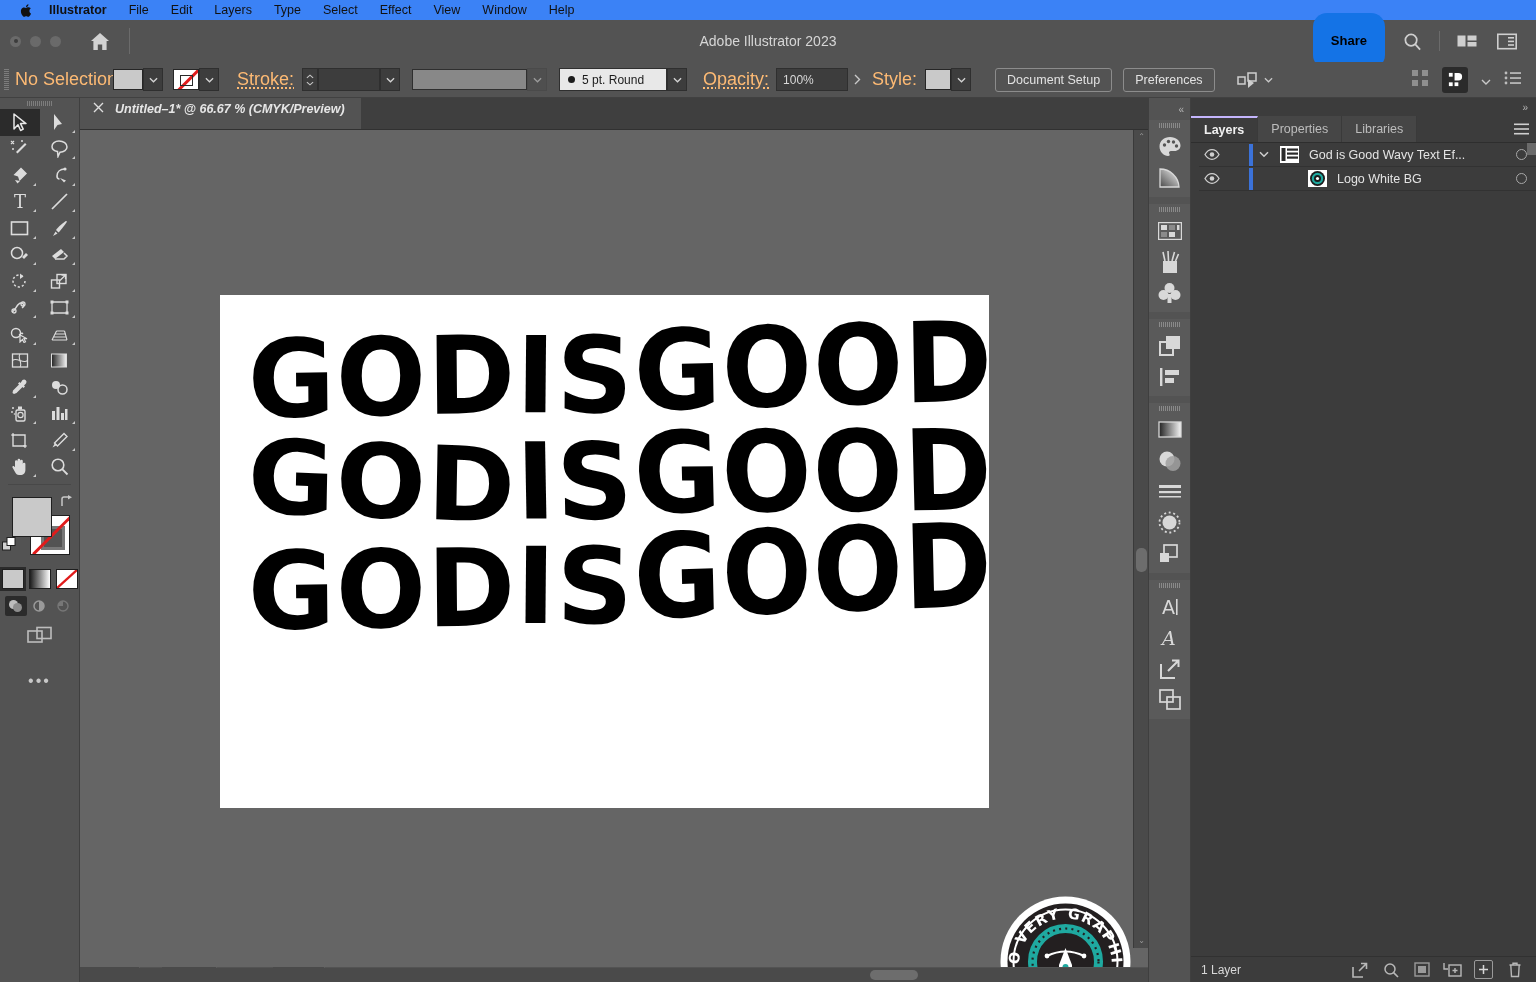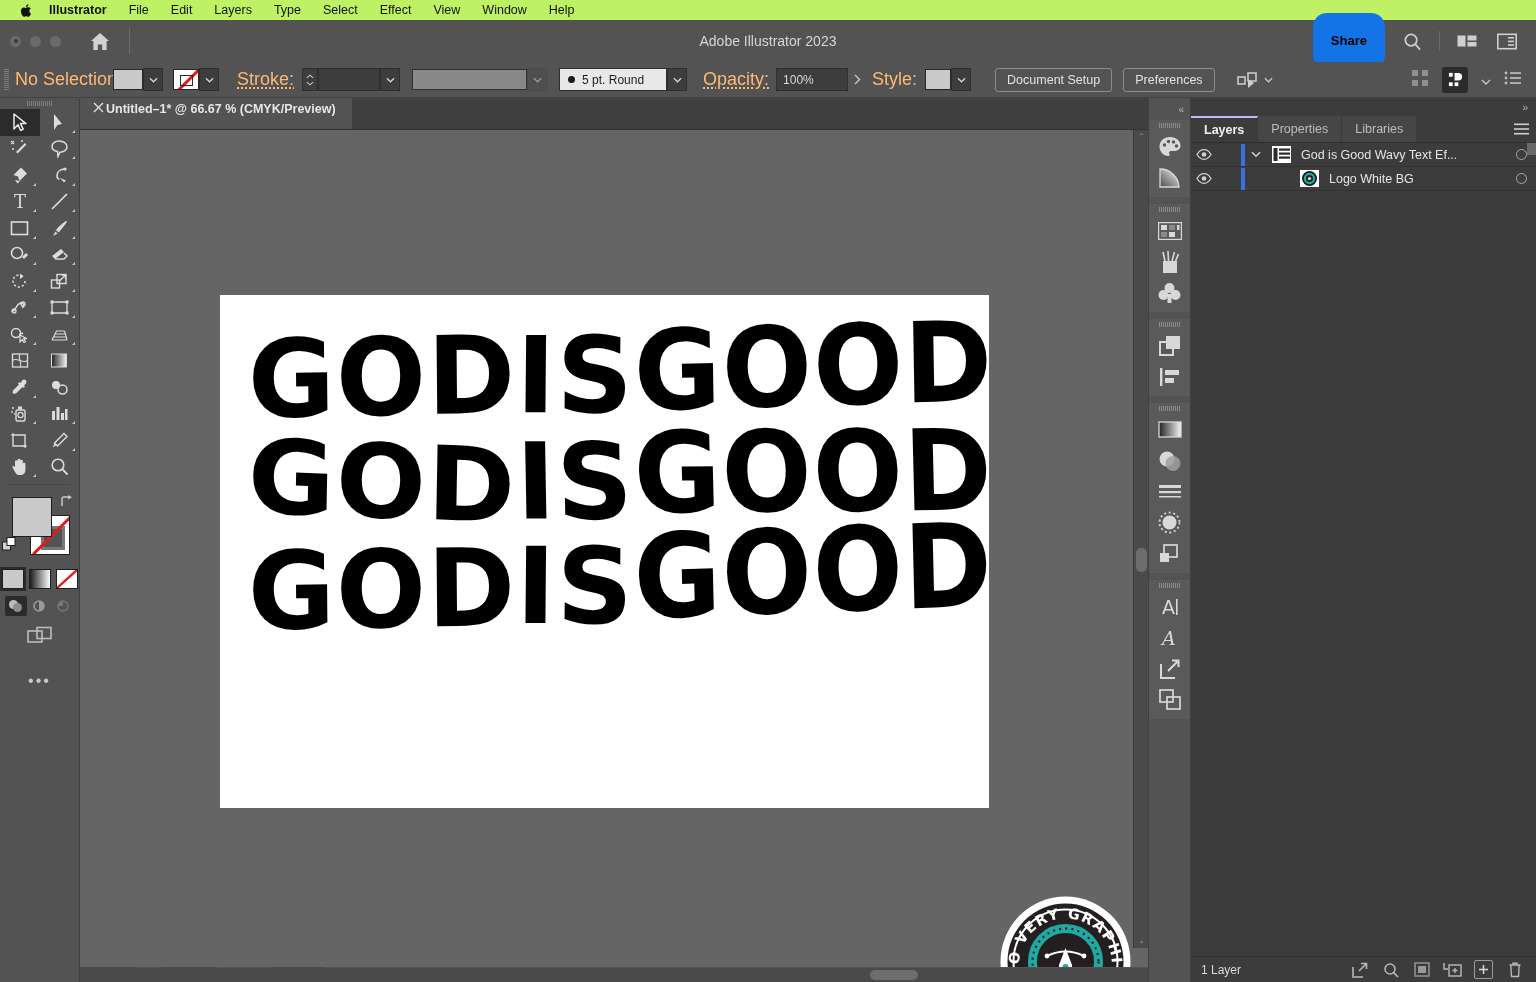--- a/index.html
+++ b/index.html
@@ -8,21 +8,21 @@
     background: #535353;
     font-family: "Liberation Sans", sans-serif;
     overflow: hidden;
     -webkit-font-smoothing: antialiased;
   }
   .app { position: relative; width: 1536px; height: 982px; }
 
   
   .menubar {
     position: absolute; top: 0; left: 0; width: 1536px; height: 20px;
-    background: #bef264; display: flex; align-items: center;
+    background: #3b82f6; display: flex; align-items: center;
     padding-left: 12px; gap: 0;
   }
   .apple-logo { width: 26px; display: flex; justify-content: center; align-items: center;
     font-size: 14px; color: #111; line-height: 1; }
   .menu-item { font-size: 12.5px; color: #111; padding: 0 11px; line-height: 20px;
     white-space: nowrap; }
   .menu-item.app-name { font-weight: bold; }
 
   
   .titlebar {
@@ -143,22 +143,22 @@
   .dots-row { display:flex; justify-content:center; margin-top: 22px;
     font-size: 16px; color: #c8c8c8; letter-spacing: 2px; }
 
   
   .doctabbar {
     position: absolute; top: 98px; left: 80px; width: 1068px; height: 32px;
     background: #3f3f3f; border-bottom: 1px solid #313131;
     display: flex; align-items: stretch;
   }
   .doctab {
-    background: #535353; display: flex; align-items: center; gap: 2px;
-    padding: 0 16px 9px 13px; font-size: 12.5px; font-weight: bold; color: #e6e6e6;
+    background: #535353; display: flex; align-items: center; gap: 11px;
+    padding: 0 16px 9px 13px; font-size: 12.5px; font-weight: bold; color: #e6e6e6; font-style: italic;
   }
   .canvas-area {
     position: absolute; top: 130px; left: 80px; width: 1120px; height: 837px;
     background: #656565; overflow: hidden;
   }
   .artboard {
     position: absolute; left: 140px; top: 165px; width: 769px; height: 513px;
     background: #ffffff;
   }
   .art-stack { position: absolute; left: 28px; top: 32px; width: 714px; }
@@ -236,21 +236,21 @@
     background: #3c3c3c; border-bottom: 1px solid #2e2e2e; }
   .ptab { display:flex; align-items:center; padding: 0 13px; font-size: 12.5px;
     color: #bdbdbd; background: #464646; border-right: 1px solid #3a3a3a; }
   .ptab.active { background: #3c3c3c; color: #f0f0f0; font-weight: bold;
     border-top: 2px solid #c4b5fd; }
   .ptab-menu { margin-left: auto; width: 30px; display:flex; align-items:center;
     justify-content:center; }
   .layer-list { background: #3c3c3c; }
   .layer-row {
     height: 24px; display: flex; align-items: center;
-    border-bottom: 1px solid #323232; position: relative;
+    border-bottom: 1px solid #323232; position: relative; margin-left: 8px;
   }
   .eye-col { width: 26px; display:flex; align-items:center; justify-content:center; }
   .lock-col { width: 20px; }
   .sel-bar { width: 4px; height: 22px; background: #3b72d9; margin-left: 4px; }
   .disc-col { width: 22px; display:flex; align-items:center; justify-content:center;
     color: #cfcfcf; font-size: 9px; }
   .thumb-col { width: 28px; display:flex; align-items:center; justify-content:center; }
   .layer-name { font-size: 12.5px; color: #e4e4e4; padding-left: 6px; flex: 1;
     white-space: nowrap; overflow: hidden; }
   .target-col { width: 30px; display:flex; align-items:center; justify-content:center; }

